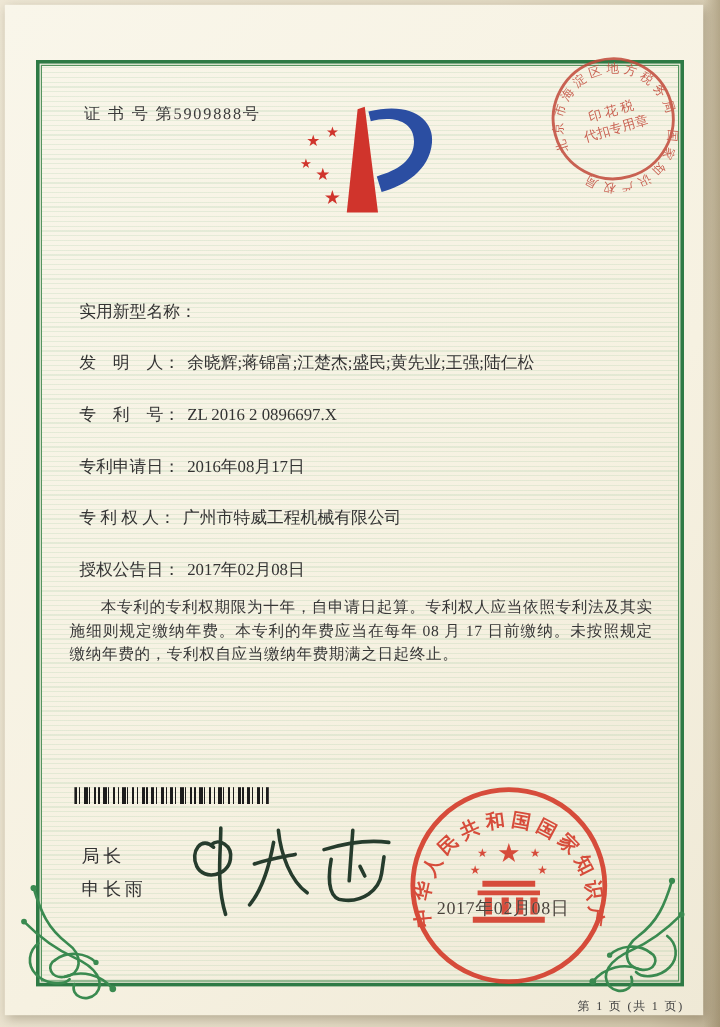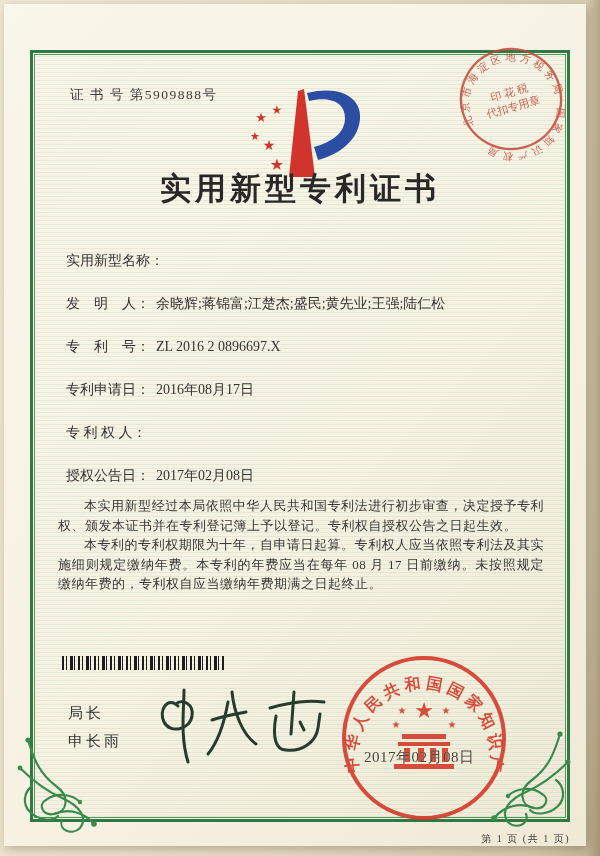--- a/index.html
+++ b/index.html
@@ -119,21 +119,20 @@
   <svg class="logo" viewBox="0 0 150 100">
     <text x="36" y="38" font-size="13" fill="#d0342c" text-anchor="middle">★</text>
     <text x="52" y="30" font-size="12" fill="#d0342c" text-anchor="middle">★</text>
     <text x="30" y="56" font-size="11" fill="#d0342c" text-anchor="middle">★</text>
     <text x="44" y="66" font-size="14" fill="#d0342c" text-anchor="middle">★</text>
     <text x="52" y="86" font-size="16" fill="#d0342c" text-anchor="middle">★</text>
     <polygon points="73,7 79,5 90,93 64,93" fill="#d0342c"></polygon>
     <path d="M82,9 C118,0 137,16 135,35 C133,58 112,71 93,76 L89,63 C107,58 120,49 120,34 C120,17 103,12 84,17 Z" fill="#2b4ea2"></path>
   </svg>
 
-  <div class="title">实用新型专利证书</div>
 
   <div class="fields">
     <div class="field-row">
       <span class="field-label">实用新型名称</span>
         <span class="field-colon">：</span>
     </div>
     <div class="field-row">
       <span class="field-label">发　明　人</span>
         <span class="field-colon">：</span>
       <span class="field-value">余晓辉;蒋锦富;江楚杰;盛民;黄先业;王强;陆仁松</span>
@@ -144,30 +143,30 @@
       <span class="field-value">ZL 2016 2 0896697.X</span>
     </div>
     <div class="field-row">
       <span class="field-label">专利申请日</span>
         <span class="field-colon">：</span>
       <span class="field-value">2016年08月17日</span>
     </div>
     <div class="field-row">
       <span class="field-label">专 利 权 人</span>
         <span class="field-colon">：</span>
+      <span class="field-value">广州市特威工程机械有限公司</span>
     </div>
     <div class="field-row">
       <span class="field-label">授权公告日</span>
         <span class="field-colon">：</span>
       <span class="field-value">2017年02月08日</span>
     </div>
   </div>
 
   <div class="paragraphs">
-    <p>本实用新型经过本局依照中华人民共和国专利法进行初步审查，决定授予专利权、颁发本证书并在专利登记簿上予以登记。专利权自授权公告之日起生效。</p>
     <p>本专利的专利权期限为十年，自申请日起算。专利权人应当依照专利法及其实施细则规定缴纳年费。本专利的年费应当在每年 08 月 17 日前缴纳。未按照规定缴纳年费的，专利权自应当缴纳年费期满之日起终止。</p>
   </div>
 
   <div class="barcode"></div>
 
   <div class="director">
     <div>局长</div>
     <div>申长雨</div>
   </div>
 

